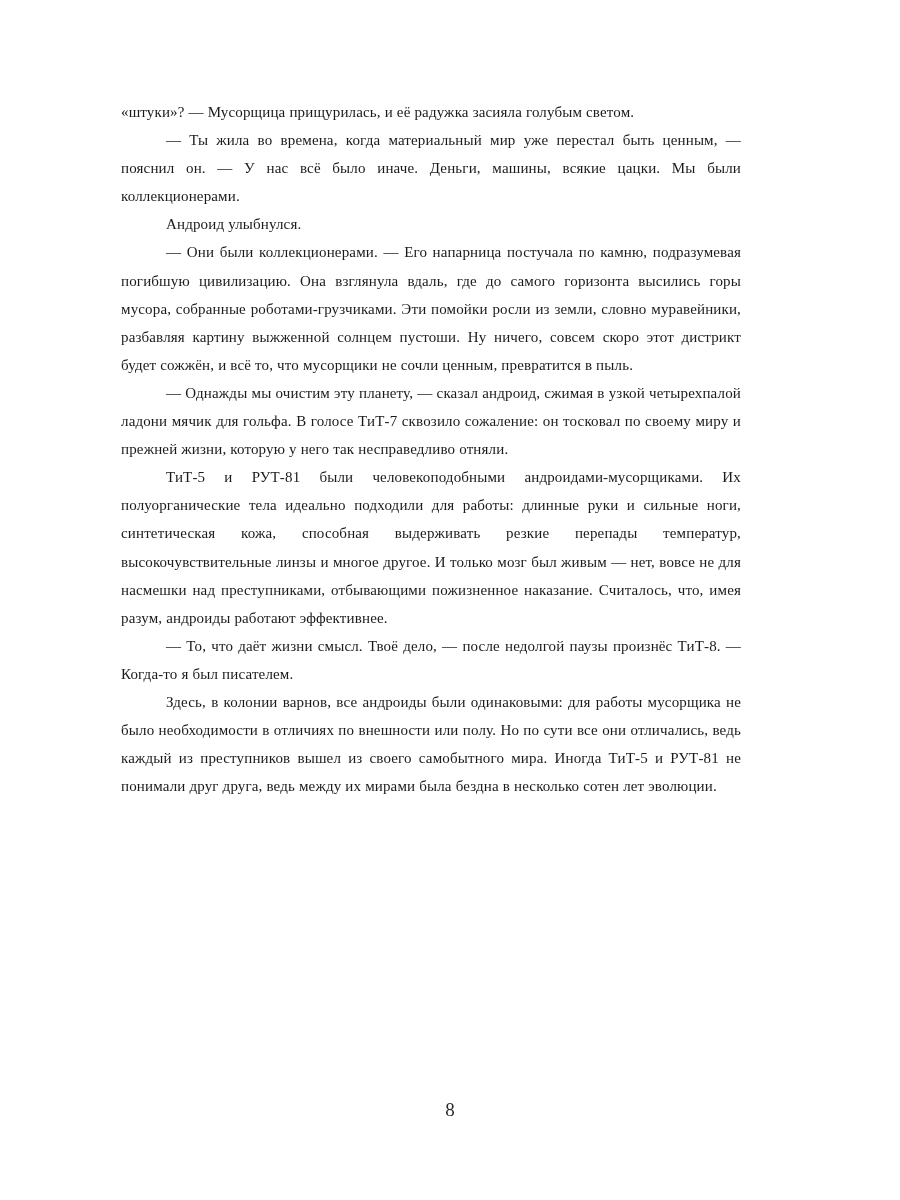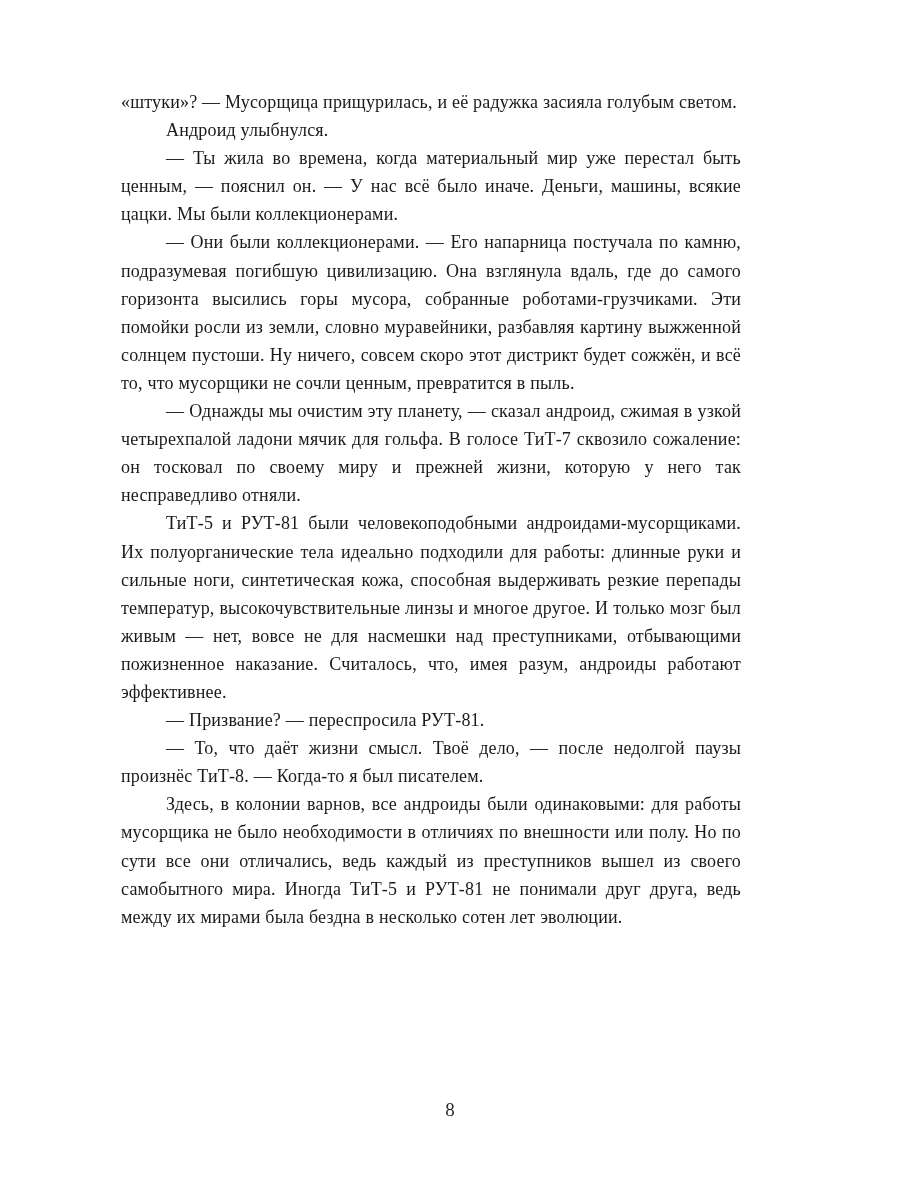--- a/index.html
+++ b/index.html
@@ -23,23 +23,23 @@
     left: 0;
     top: 0;
     width: 900px;
     height: 1200px;
     background: #ffffff;
   }
 
   #text-block {
     position: absolute;
     left: 121px;
-    top: 88px;
+    top: 98px;
     width: 620px;
-    font-size: 18px;
+    font-size: 15px;
     line-height: 28.1px;
     text-align: justify;
     text-justify: inter-word;
     letter-spacing: 0.01em;
     word-spacing: 0.005em;
     hyphens: manual;
   }
 
   #text-block p {
     margin: 0;
@@ -73,25 +73,24 @@
     color: #2a2a2a;
   }
 </style>
 </head>
 <body style="background: rgb(255, 255, 255); color: rgb(26, 26, 26);">
 
 <div id="page" style="background: rgb(255, 255, 255);">
 
   <div id="text-block">
       <p class="cont"><span>«штуки»? — Мусорщица прищурилась, и её радужка засияла голубым светом.</span></p>
+      <p><span>— Ты жила во времена, когда материальный мир уже перестал быть ценным, — пояснил он. — У нас всё было иначе. Деньги, машины, всякие цацки. Мы были коллекционерами.</span></p>
       <p><span>Андроид улыбнулся.</span></p>
-      <p><span>— Ты жила во времена, когда материальный мир уже перестал быть ценным, — пояснил он. — У нас всё было иначе. Деньги, машины, всякие цацки. Мы были коллекционерами.</span></p>
       <p><span>— </span><span class="ital">Они</span><span> были коллекционерами. — Его напарница постучала по камню, подразумевая погибшую цивилизацию. Она взглянула вдаль, где до самого горизонта высились горы мусора, собранные роботами-грузчиками. Эти помойки росли из земли, словно муравейники, разбавляя картину выжженной солнцем пустоши. Ну ничего, совсем скоро этот дистрикт будет сожжён, и всё то, что мусорщики не сочли ценным, превратится в пыль.</span></p>
       <p><span>— Однажды мы очистим эту планету, — сказал андроид, сжимая в узкой четырехпалой ладони мячик для гольфа. В голосе ТиТ-7 сквозило сожаление: он тосковал по своему миру и прежней жизни, которую у него так несправедливо отняли.</span></p>
       <p><span>ТиТ-5 и РУТ-81 были человекоподобными андроидами-мусорщиками. Их полуорганические тела идеально подходили для работы: длинные руки и сильные ноги, синтетическая кожа, способная выдерживать резкие перепады температур, высокочувствительные линзы и многое другое. И только мозг был живым — нет, вовсе не для насмешки над преступниками, отбывающими пожизненное наказание. Считалось, что, имея разум, андроиды работают эффективнее.</span></p>
-      <p><span>— Призвание? — переспросила РУТ-81.</span></p>
       <p><span>— То, что даёт жизни смысл. Твоё дело, — после недолгой паузы произнёс ТиТ-8. — Когда-то я был писателем.</span></p>
       <p><span>Здесь, в колонии варнов, все андроиды были одинаковыми: для работы мусорщика не было необходимости в отличиях по внешности или полу. Но по сути все они отличались, ведь каждый из преступников вышел из своего самобытного мира. Иногда ТиТ-5 и РУТ-81 не понимали друг друга, ведь между их мирами была бездна в несколько сотен лет эволюции.</span></p>
     </div>
 
   <div id="folio">8</div>
 
 </div>
 
 </body></html>

